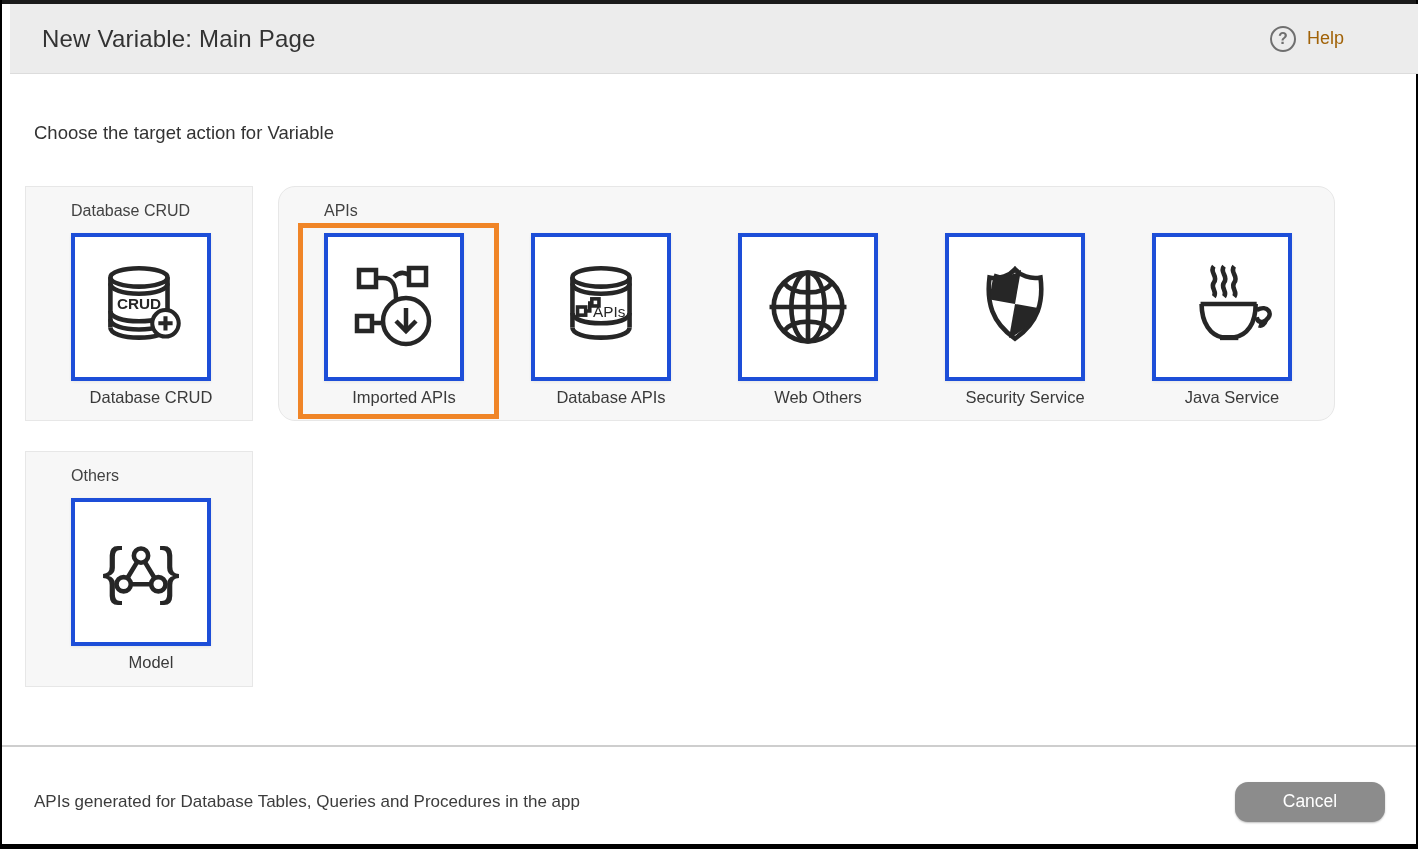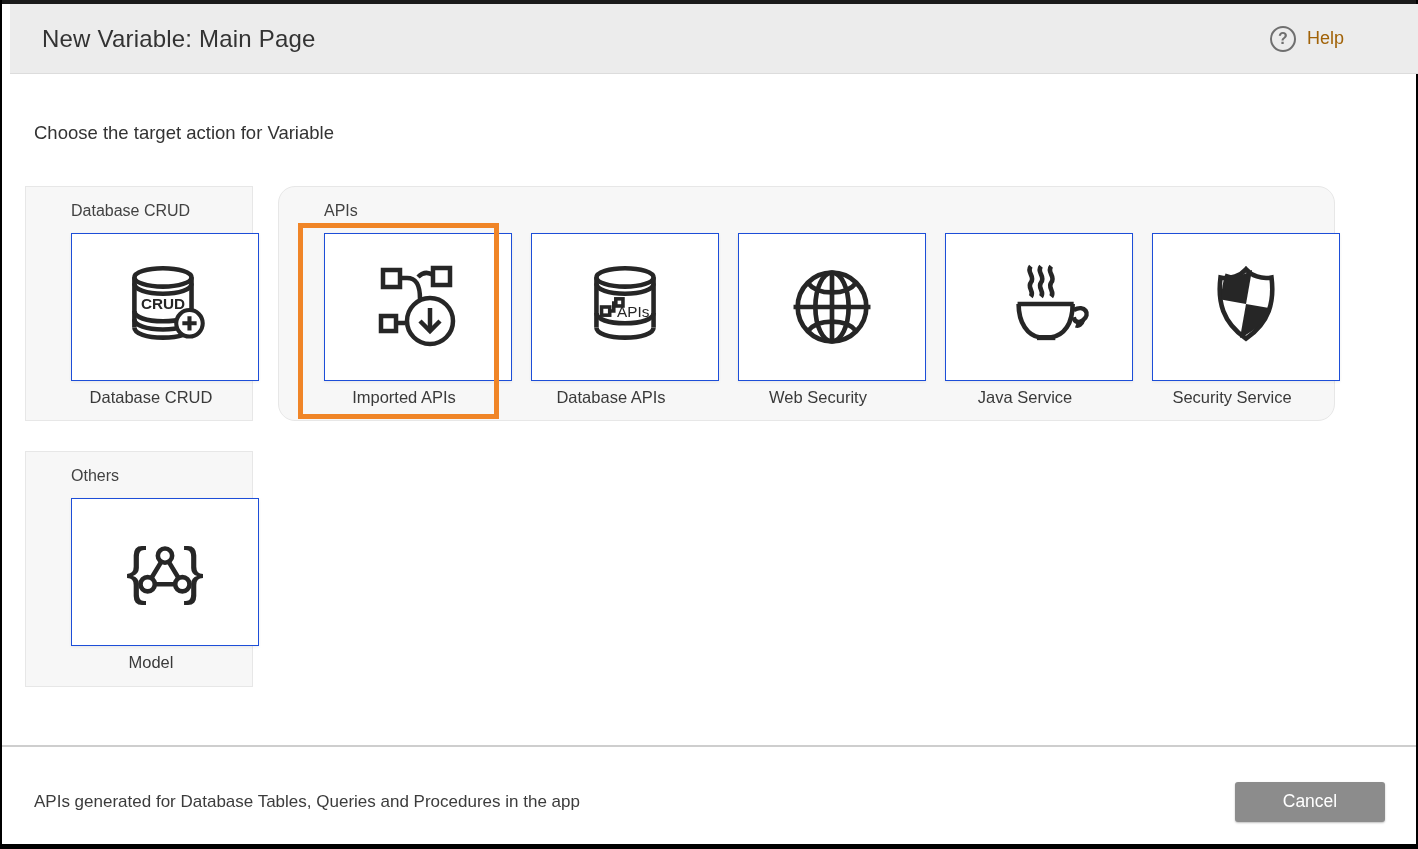--- a/index.html
+++ b/index.html
@@ -50,23 +50,23 @@
   .group {
     position: absolute;
     background: #f7f7f7;
     border: 1px solid #e7e7e7;
     padding: 15px 0 0 45px;
   }
   .group-label { font-size: 16px; color: #424242; margin-bottom: 13px; }
   .cards-row { display: flex; gap: 47px; }
   .card-unit { width: 160px; display: flex; flex-direction: column; cursor: pointer; }
   .card {
-    width: 188px; height: 148px;
+    width: 140px; height: 148px;
     background: #fff;
-    border: 1px solid #1d4ed8;
+    border: 4px solid #1d4ed8;
     box-shadow: 0 1px 3px rgba(0,0,0,0.07);
     display: flex; align-items: center; justify-content: center;
   }
   .card-label {
     margin-top: 7px; text-align: center; font-size: 16.5px; color: #3a3a3a;
     white-space: nowrap;
   }
   .group-crud  { left: 23px;  top: 112px; width: 228px;  height: 235px; }
   .group-apis  { left: 276px; top: 112px; width: 1057px; height: 235px; border-radius: 17px; }
   .group-others{ left: 23px;  top: 377px; width: 228px;  height: 236px; }
@@ -81,21 +81,21 @@
     position: absolute; left: 0; bottom: 5px; width: 100%; height: 99px;
     background: #fff; border-top: 2px solid #cecece;
     display: flex; align-items: center;
     padding: 12px 31px 0 32px;
   }
   .footer-hint { font-size: 17px; color: #3c3c3c; }
   .cancel-btn {
     margin-left: auto;
     width: 150px; height: 40px;
     background: #8c8c8c; color: #fff;
-    border: none; border-radius: 3px;
+    border: none; border-radius: 13px;
     font-size: 17.5px; font-family: "Liberation Sans", sans-serif;
     cursor: pointer;
     box-shadow: 0 1px 2px rgba(0,0,0,0.25);
   }
 </style>
 </head>
 <body>
 
 <div class="window">
   <div class="strip-top"></div>
@@ -179,57 +179,57 @@
           <div class="card">
             <svg class="icon-svg" width="104" height="104" viewBox="0 0 100 100">
               <circle cx="50" cy="50" r="33"></circle>
               <ellipse cx="50" cy="50" rx="16" ry="33"></ellipse>
               <path d="M50,17 L50,83"></path>
               <path d="M13,50 L87,50"></path>
               <path d="M27,27 C36,39 64,39 73,27"></path>
               <path d="M27,73 C36,61 64,61 73,73"></path>
             </svg>
           </div>
-          <div class="card-label">Web Security</div>
-        </div>
-
-        <div class="card-unit">
-          <div class="card">
-            <svg class="icon-svg" width="102" height="102" viewBox="0 0 100 100" stroke-width="4.2">
-              <path d="M42,10 c-5,6 5,10 0,16 c-4,5 4,9 0,14"></path>
-              <path d="M52,10 c-5,6 5,10 0,16 c-4,5 4,9 0,14"></path>
-              <path d="M62,10 c-5,6 5,10 0,16 c-4,5 4,9 0,14"></path>
-              <path d="M29,47 L84,47"></path>
-              <path d="M30,47 C30,66 39,78 51,80 L61,80 C75,78 83,66 83,47"></path>
-              <path d="M48,80 L66,80" stroke-width="5"></path>
-              <path d="M84,53 C95,47 101,57 93,63 C89,66 85,65 84,60"></path>
-              <path d="M93,63 C92,67 89,69 86,68"></path>
-            </svg>
-          </div>
-          <div class="card-label">Java Service</div>
+          <div class="card-label">Web Others</div>
         </div>
 
         <div class="card-unit">
           <div class="card">
             <svg class="icon-svg" width="102" height="102" viewBox="0 0 100 100" stroke-width="4">
               <defs>
                 <clipPath id="shield-clip">
                   <path d="M50,13 C45,19 35,23 25,21 C22,45 27,65 50,81 C73,65 78,45 75,21 C65,23 55,19 50,13 Z"></path>
                 </clipPath>
               </defs>
               <path d="M50,13 C45,19 35,23 25,21 C22,45 27,65 50,81 C73,65 78,45 75,21 C65,23 55,19 50,13 Z"></path>
               <g clip-path="url(#shield-clip)" transform="rotate(10 50 47)">
                 <rect x="18" y="12" width="32" height="35" fill="#262626" stroke="none"></rect>
                 <rect x="50" y="47" width="32" height="35" fill="#262626" stroke="none"></rect>
               </g>
             </svg>
           </div>
           <div class="card-label">Security Service</div>
         </div>
 
+        <div class="card-unit">
+          <div class="card">
+            <svg class="icon-svg" width="102" height="102" viewBox="0 0 100 100" stroke-width="4.2">
+              <path d="M42,10 c-5,6 5,10 0,16 c-4,5 4,9 0,14"></path>
+              <path d="M52,10 c-5,6 5,10 0,16 c-4,5 4,9 0,14"></path>
+              <path d="M62,10 c-5,6 5,10 0,16 c-4,5 4,9 0,14"></path>
+              <path d="M29,47 L84,47"></path>
+              <path d="M30,47 C30,66 39,78 51,80 L61,80 C75,78 83,66 83,47"></path>
+              <path d="M48,80 L66,80" stroke-width="5"></path>
+              <path d="M84,53 C95,47 101,57 93,63 C89,66 85,65 84,60"></path>
+              <path d="M93,63 C92,67 89,69 86,68"></path>
+            </svg>
+          </div>
+          <div class="card-label">Java Service</div>
+        </div>
+
       </div>
     </section>
 
     <section class="group group-others">
       <div class="group-label">Others</div>
       <div class="cards-row">
         <div class="card-unit">
           <div class="card">
             <svg class="icon-svg" width="102" height="102" viewBox="0 0 100 100">
               <text class="icon-text" x="22" y="70" font-size="62" text-anchor="middle">{</text>

